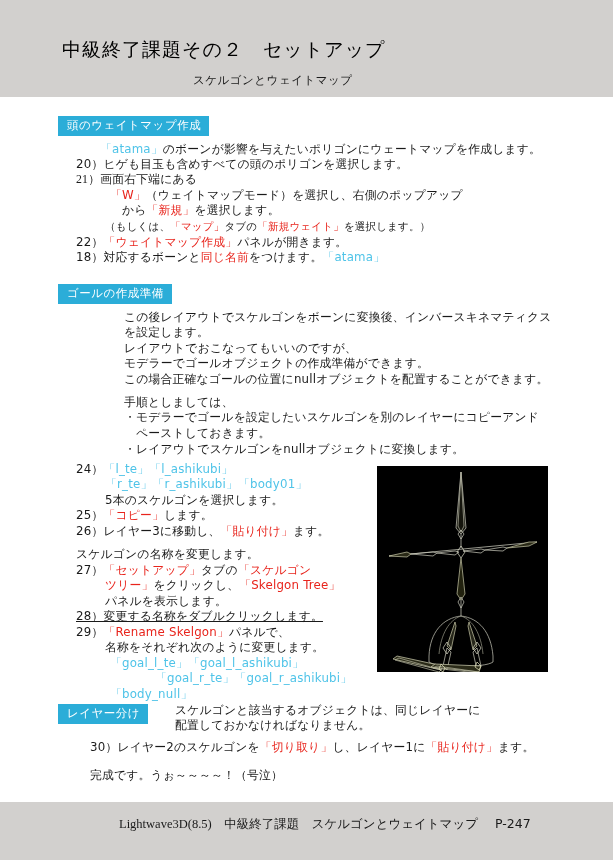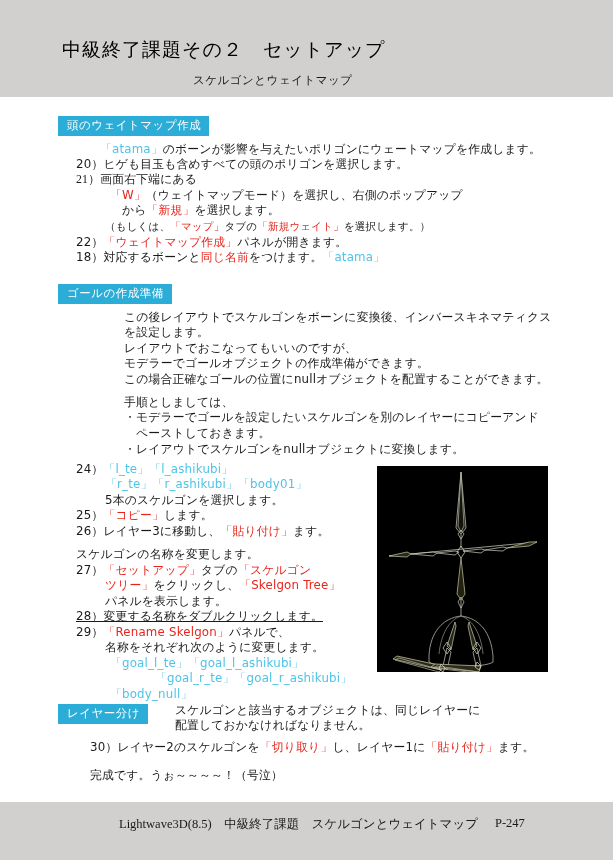--- a/index.html
+++ b/index.html
@@ -60,21 +60,20 @@
     white-space: pre;
     font-family: Liberation Serif, serif;
   }
   .footer-right {
     position: absolute;
     left: 495px;
     top: 816px;
     font-size: 12.5px;
     color: #1a1a1a;
     white-space: pre;
-    font-family: Liberation Serif, serif;
   }
 
   .sec-badge {
     display: inline-block;
     background: #2badd8;
     color: #ffffff;
     font-size: 11.5px;
     line-height: 17px;
     padding: 1px 8px 2px 9px;
     letter-spacing: 0.5px;

